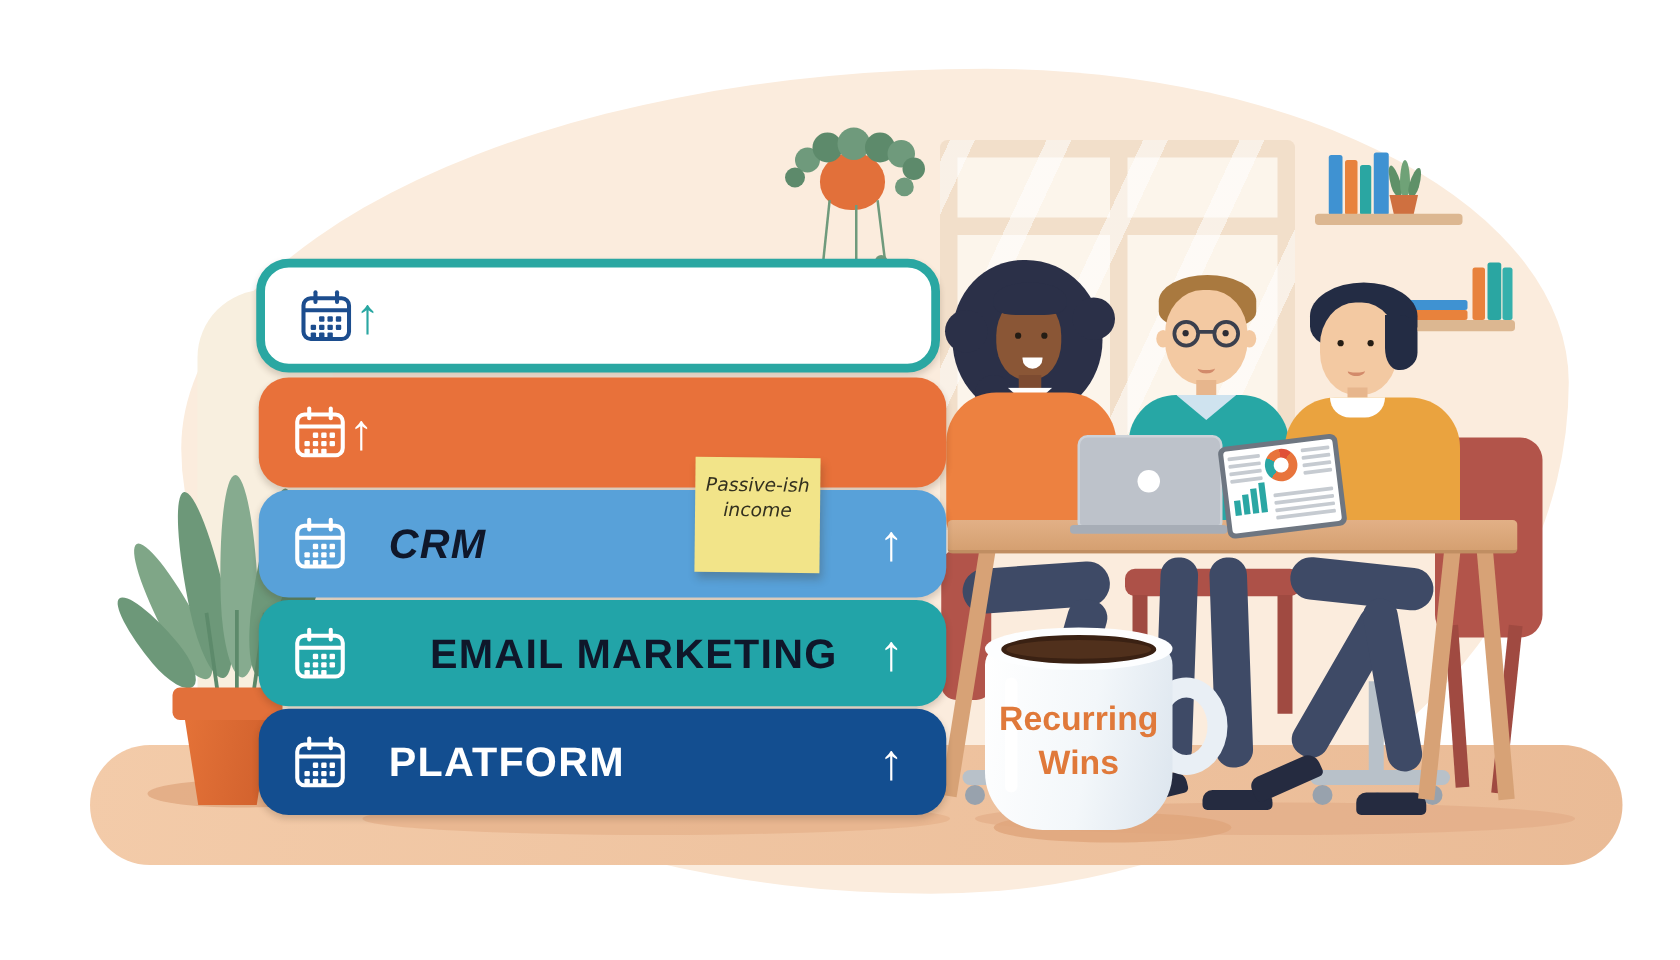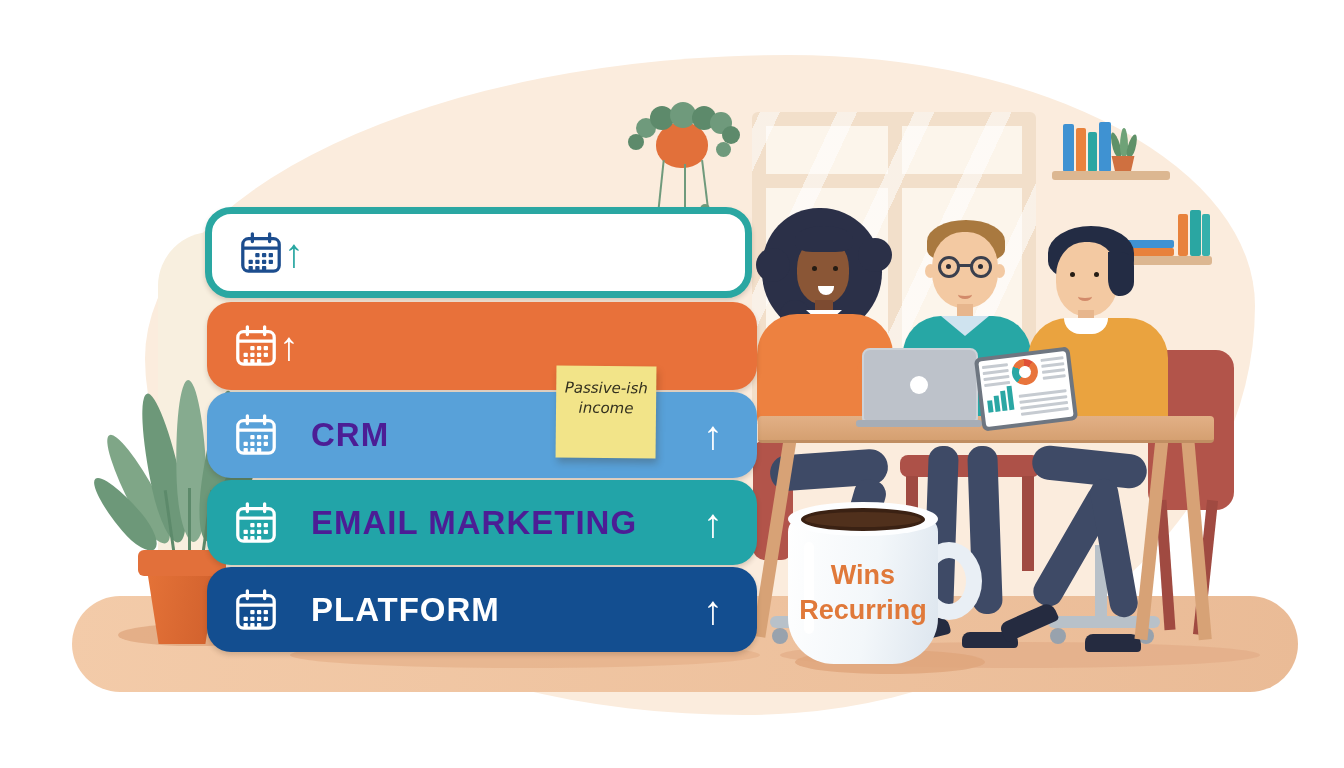--- a/index.html
+++ b/index.html
@@ -284,21 +284,21 @@
           <rect x="32" y="24" width="4.5" height="4.5" rx="1"></rect>
         <rect x="11" y="31" width="4.5" height="4.5" rx="1"></rect>
           <rect x="18" y="31" width="4.5" height="4.5" rx="1"></rect>
           <rect x="25" y="31" width="4.5" height="4.5" rx="1"></rect>
           <rect x="32" y="31" width="4.5" height="4.5" rx="1"></rect>
         <rect x="11" y="37.5" width="4.5" height="4.5" rx="1"></rect>
           <rect x="18" y="37.5" width="4.5" height="4.5" rx="1"></rect>
           <rect x="25" y="37.5" width="4.5" height="4.5" rx="1"></rect>
       </g>
     </svg>
-    <span class="lbl" style="color:#4c1d95;">CRM</span>
+    <span class="lbl" style="color:#0f172a;font-style:italic;">CRM</span>
     <span class="arw" style="color:#fff;">↑</span>
   </div>
 
   <div class="abs banner" style="top:480px;height:85px;background:#22a4a8;">
     <svg class="cal" viewBox="0 0 48 48" style="color:#ffffff;">
       <g fill="none" stroke="currentColor" stroke-width="3.4" stroke-linecap="round">
         <rect x="5" y="9" width="38" height="34" rx="6"></rect>
         <line x1="15" y1="4" x2="15" y2="12"></line>
           <line x1="33" y1="4" x2="33" y2="12"></line>
         <line x1="6" y1="19" x2="42" y2="19"></line>
@@ -309,21 +309,21 @@
           <rect x="32" y="24" width="4.5" height="4.5" rx="1"></rect>
         <rect x="11" y="31" width="4.5" height="4.5" rx="1"></rect>
           <rect x="18" y="31" width="4.5" height="4.5" rx="1"></rect>
           <rect x="25" y="31" width="4.5" height="4.5" rx="1"></rect>
           <rect x="32" y="31" width="4.5" height="4.5" rx="1"></rect>
         <rect x="11" y="37.5" width="4.5" height="4.5" rx="1"></rect>
           <rect x="18" y="37.5" width="4.5" height="4.5" rx="1"></rect>
           <rect x="25" y="37.5" width="4.5" height="4.5" rx="1"></rect>
       </g>
     </svg>
-    <span class="lbl" style="color:#4c1d95;">EMAIL MARKETING</span>
+    <span class="lbl" style="color:#0f172a;text-align:center;">EMAIL MARKETING</span>
     <span class="arw" style="color:#fff;">↑</span>
   </div>
 
   <div class="abs banner" style="top:567px;height:85px;background:#134e90;">
     <svg class="cal" viewBox="0 0 48 48" style="color:#ffffff;">
       <g fill="none" stroke="currentColor" stroke-width="3.4" stroke-linecap="round">
         <rect x="5" y="9" width="38" height="34" rx="6"></rect>
         <line x1="15" y1="4" x2="15" y2="12"></line>
           <line x1="33" y1="4" x2="33" y2="12"></line>
         <line x1="6" y1="19" x2="42" y2="19"></line>
@@ -350,18 +350,18 @@
     <span>income</span>
   </div>
 
   <div class="abs" style="left:788px;top:502px;width:196px;height:164px;">
     <div style="position:absolute;left:128px;top:40px;width:66px;height:78px;border:16px solid #e9eff5;border-radius:50%;box-sizing:border-box;"></div>
     <div class="mug-body"></div>
     <div style="position:absolute;left:0;top:0;width:150px;height:34px;background:#fdfeff;border-radius:50%;"></div>
     <div style="position:absolute;left:13px;top:6px;width:124px;height:23px;background:#50301c;border:4px solid #3a2113;border-radius:50%;box-sizing:border-box;"></div>
     <div style="position:absolute;left:16px;top:40px;width:10px;height:92px;background:rgba(255,255,255,.9);border-radius:6px;"></div>
     <div class="mug-text">
+      <div>Recurring</div>
       <div>Wins</div>
-      <div>Recurring</div>
     </div>
   </div>
 
 </div>
 
 </body></html>

